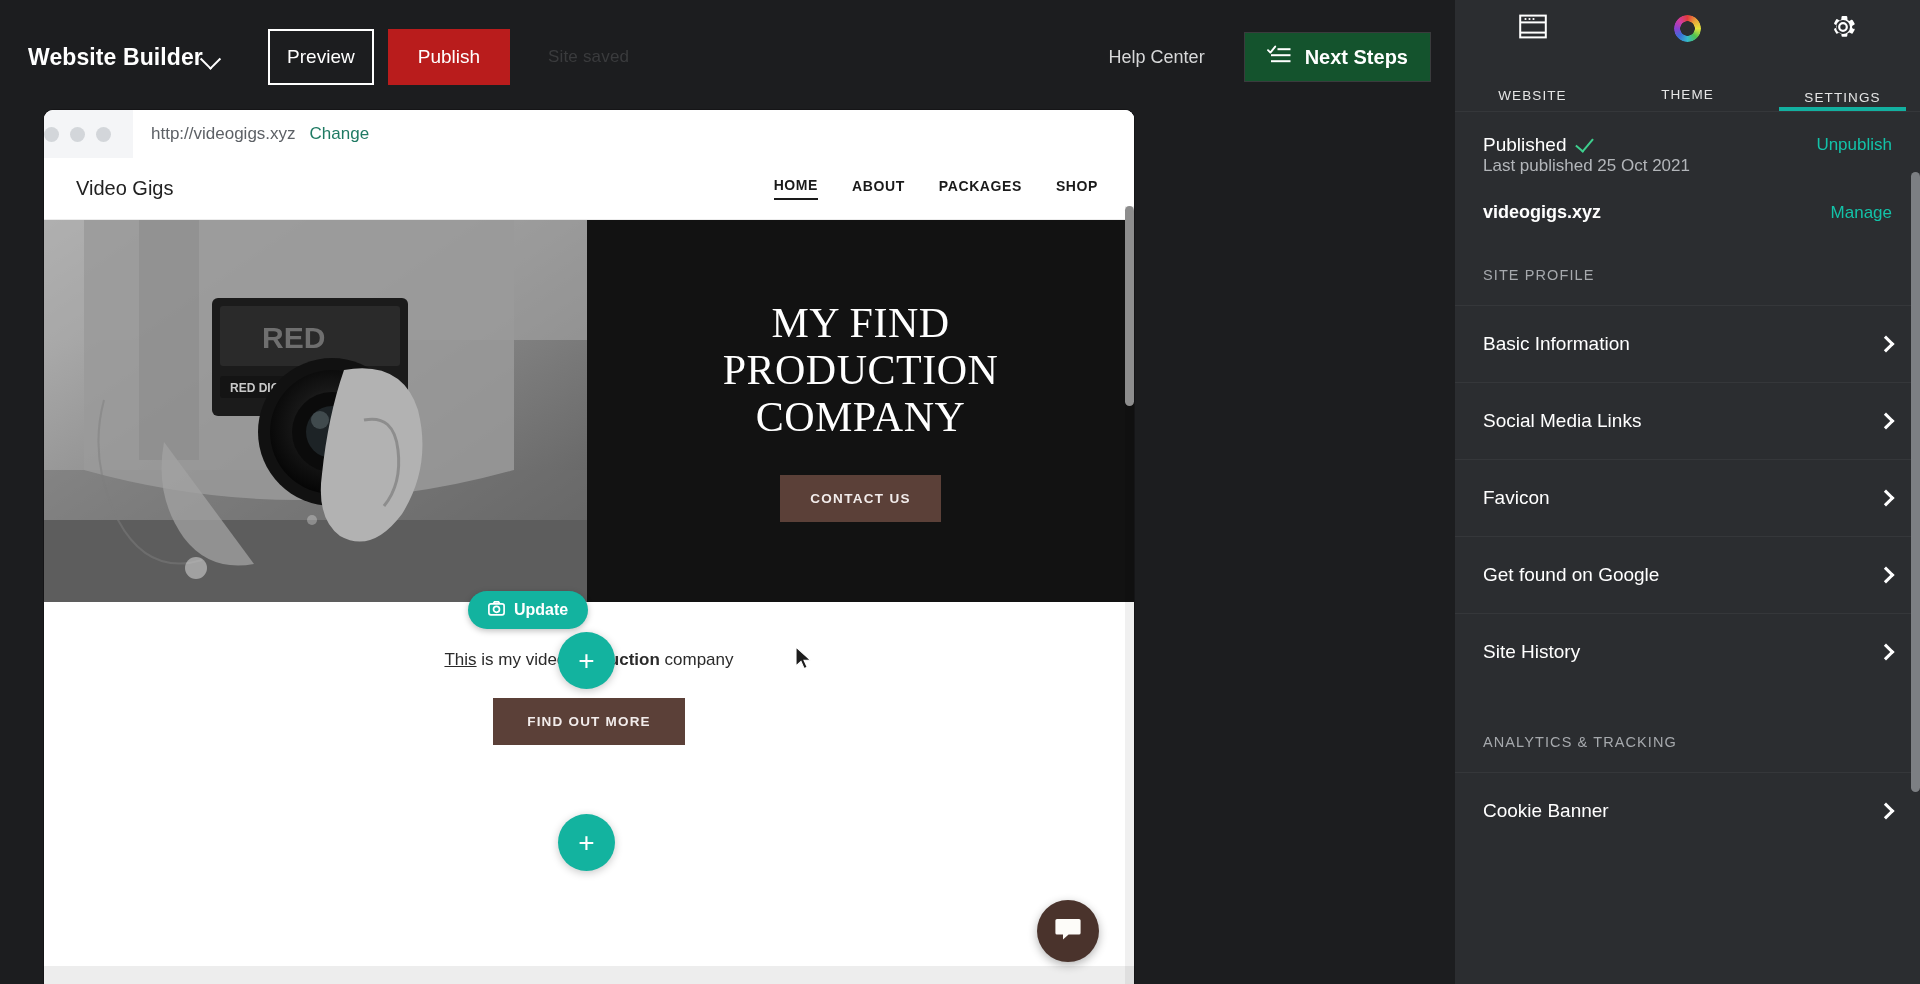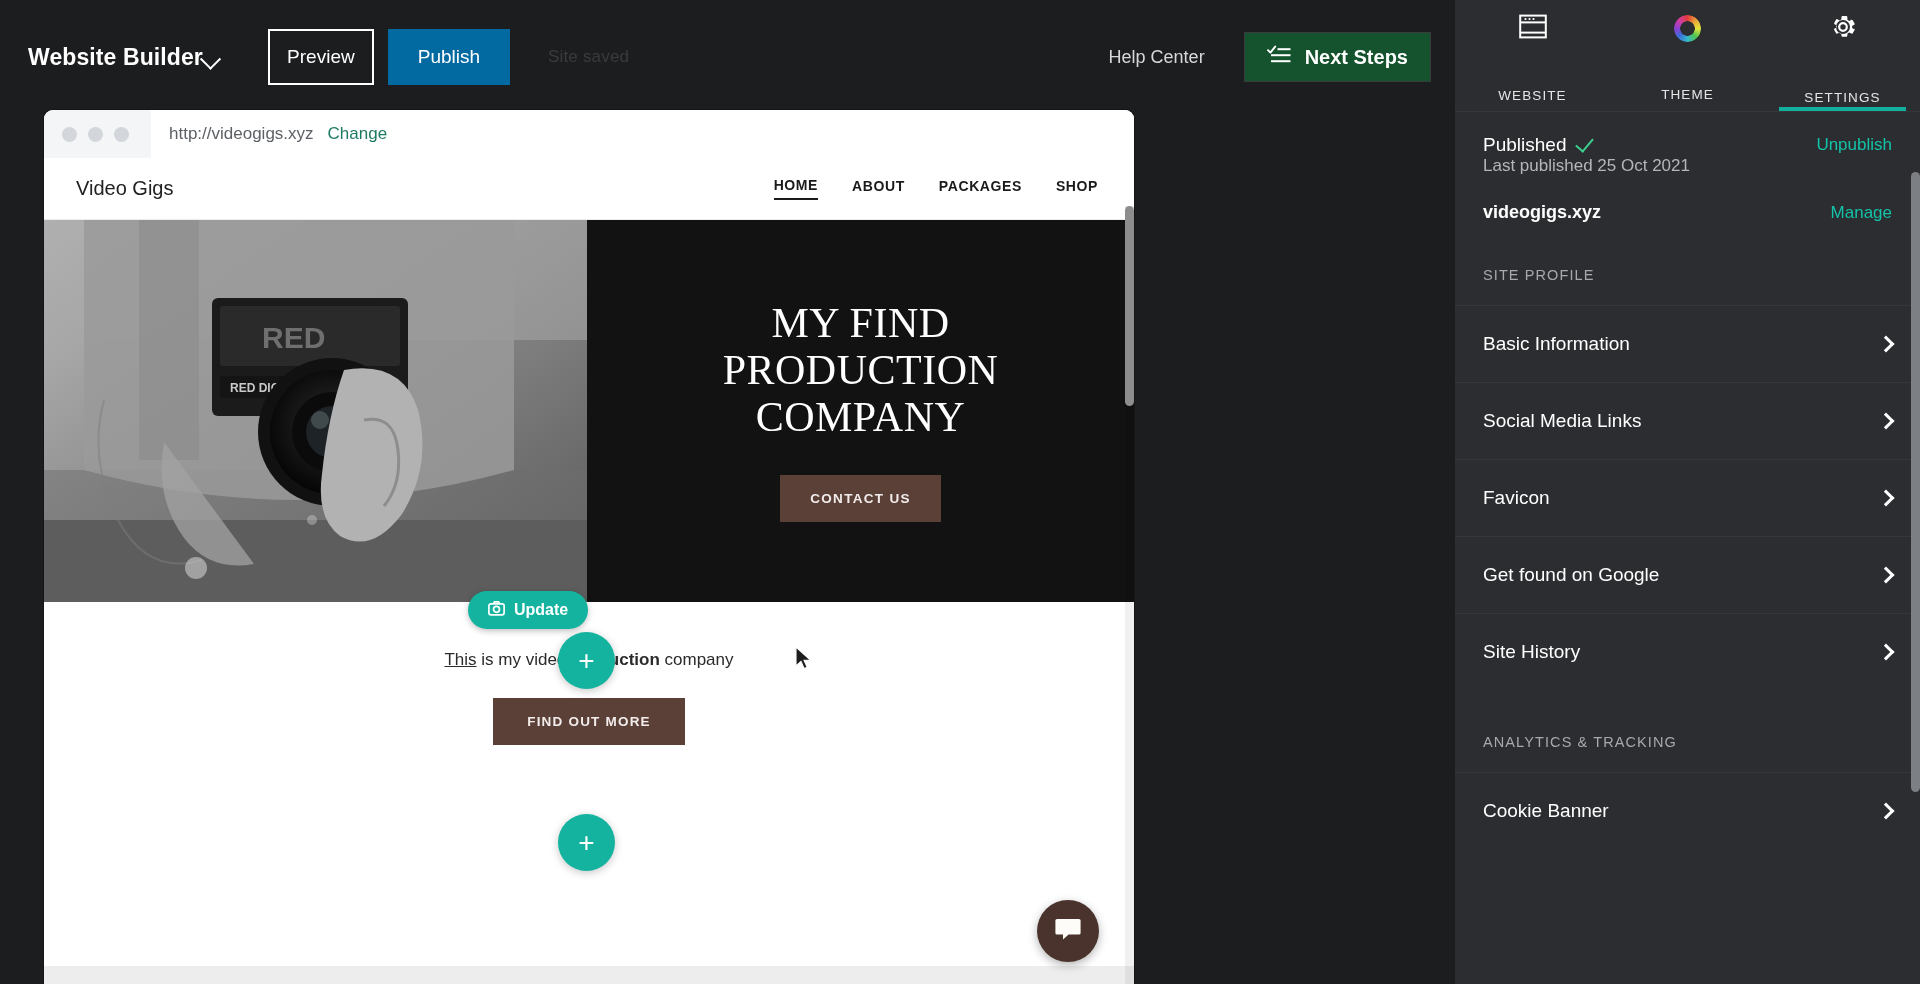--- a/index.html
+++ b/index.html
@@ -43,21 +43,21 @@
     border: 2px solid #fff;
     background: transparent; color: #fff;
     font-size: 19px; font-weight: 400;
     font-family: "Liberation Sans", sans-serif;
     cursor: pointer;
     display: flex; align-items: center; justify-content: center;
   }
   .btn-publish {
     margin-left: 14px;
     width: 122px; height: 56px;
-    background: #0369a1; color: #fff; border: none;
+    background: #b91c1c; color: #fff; border: none;
     font-size: 19px; font-weight: 400;
     font-family: "Liberation Sans", sans-serif;
     cursor: pointer;
     display: flex; align-items: center; justify-content: center;
   }
   .ghost-status {
     margin-left: 38px;
     color: #3a3b3d;
     font-size: 17px;
     letter-spacing: .2px;
@@ -86,21 +86,21 @@
     position: absolute;
     left: 44px; top: 110px;
     width: 1090px; height: 874px;
     border-radius: 9px 9px 0 0;
     overflow: hidden;
     background: #fff;
     box-shadow: 0 0 0 1px rgba(0,0,0,.25);
   }
   .chrome-bar {
     height: 48px; background: #f4f5f7;
-    display: flex; align-items: center; padding-left: 18px;
+    display: flex; align-items: center; 
     position: relative;
     justify-content: center;
   }
   .dots { display: flex; gap: 11px; margin-right: 22px; }
   .dot { width: 15px; height: 15px; border-radius: 50%; background: #d3d6da; }
   .url-field {
     flex: 1; height: 48px; background: #fff;
     display: flex; align-items: center; gap: 14px;
     padding-left: 18px;
     font-size: 17px; color: #5d6166;

